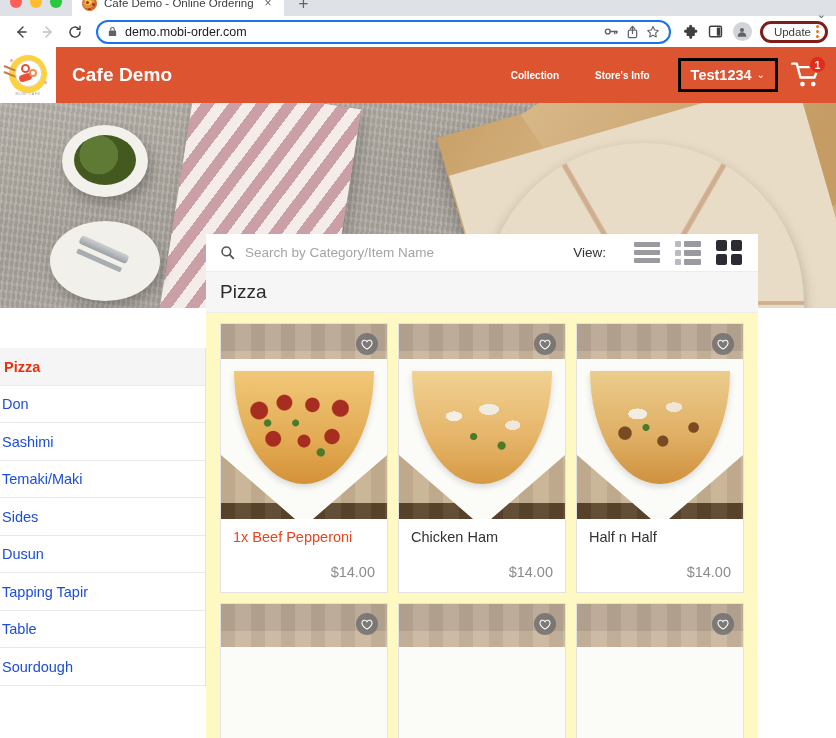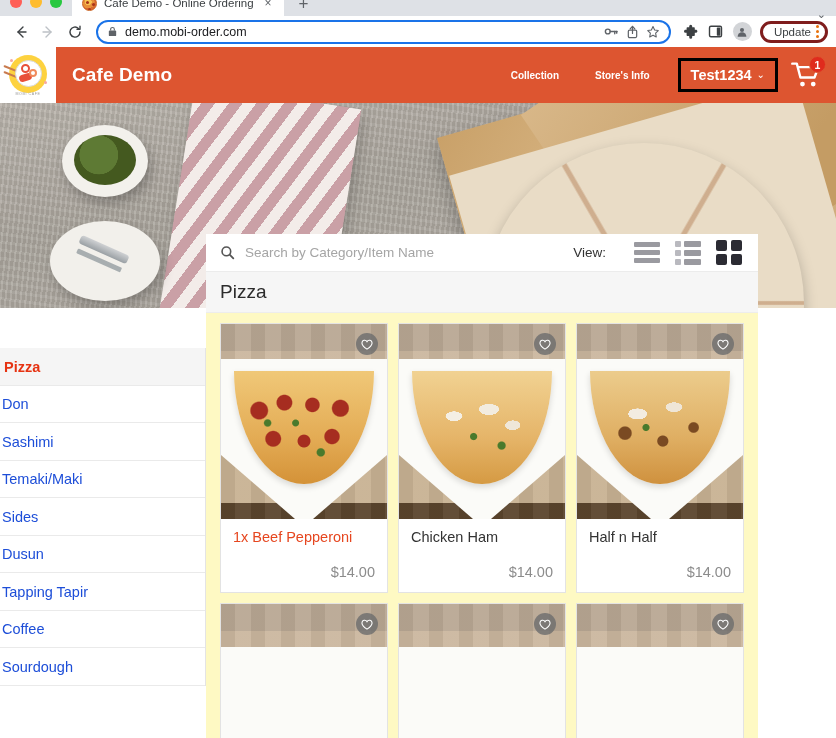--- a/index.html
+++ b/index.html
@@ -548,21 +548,21 @@
     <div class="cat-item">
       <span>Sides</span>
     </div>
     <div class="cat-item">
       <span>Dusun</span>
     </div>
     <div class="cat-item">
       <span>Tapping Tapir</span>
     </div>
     <div class="cat-item">
-      <span>Coffee</span>
+      <span>Table</span>
     </div>
     <div class="cat-item">
       <span>Sourdough</span>
     </div>
 
   </div>
 
   <div class="main">
 
     <div class="searchbar">

